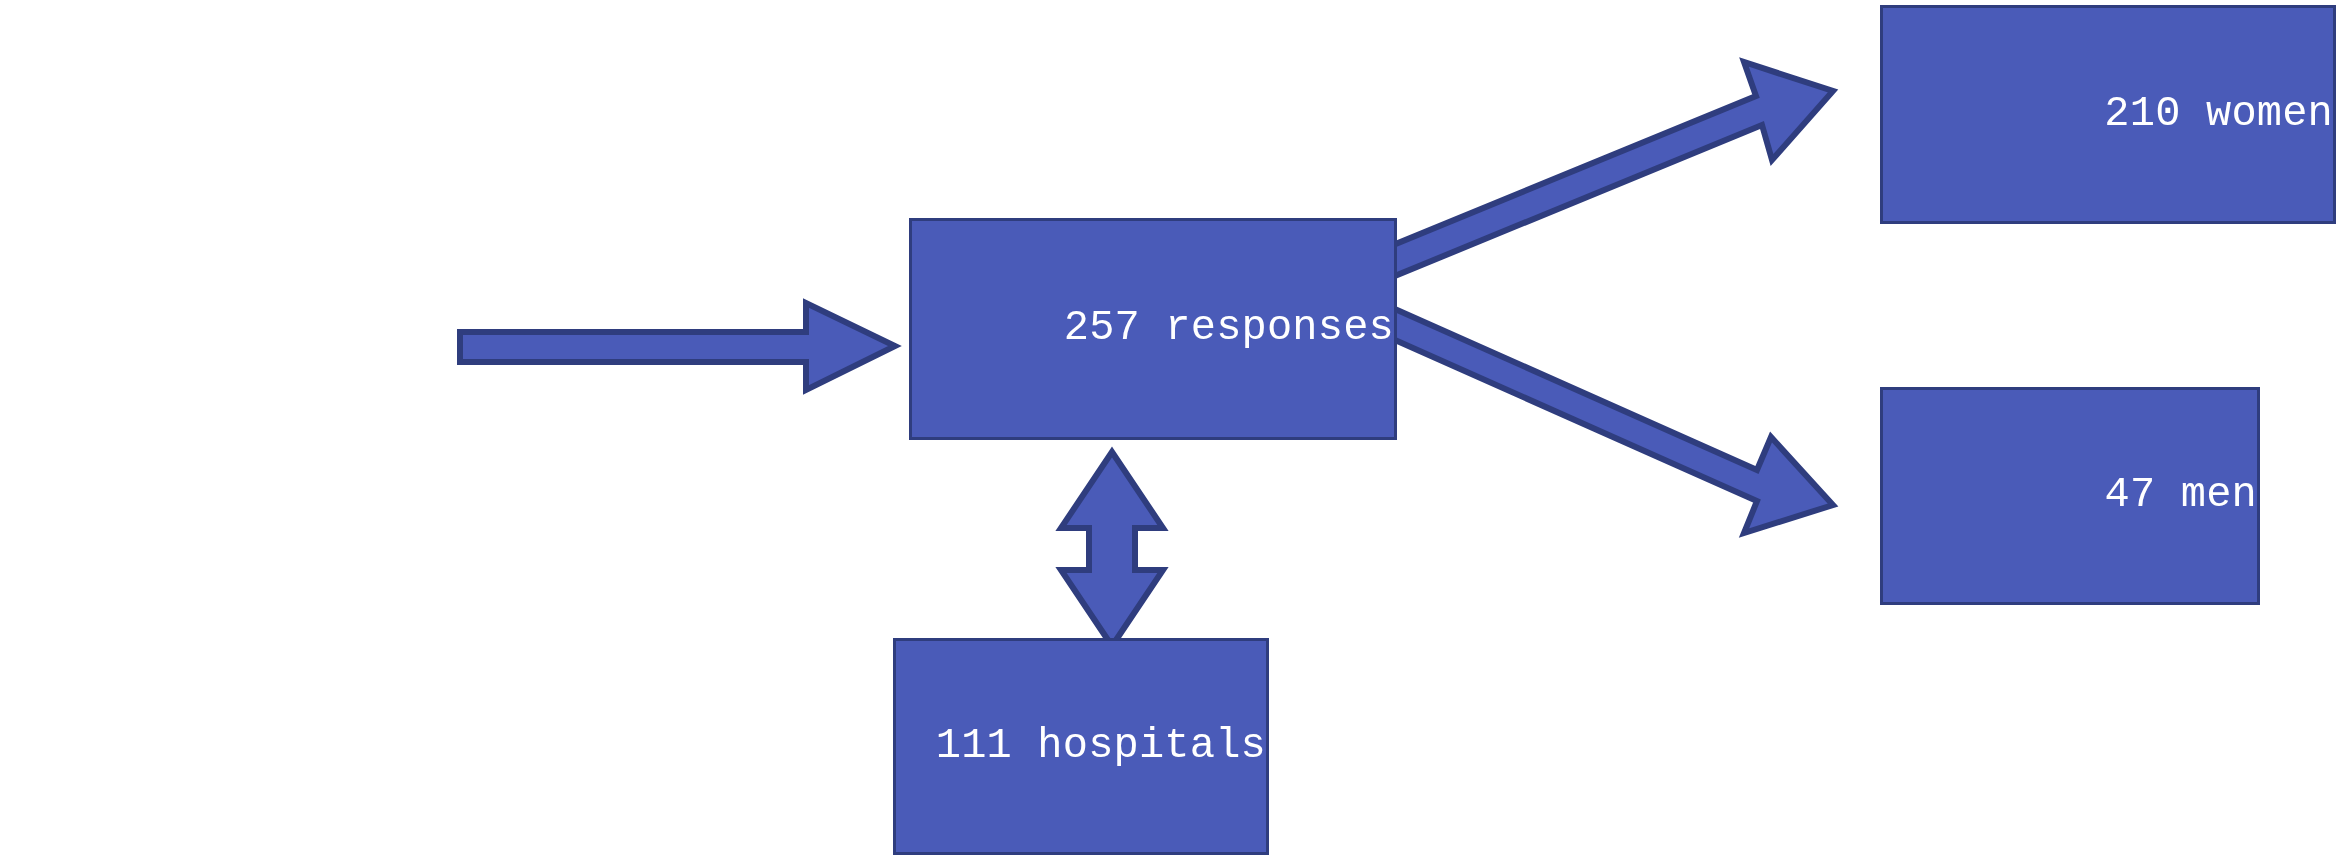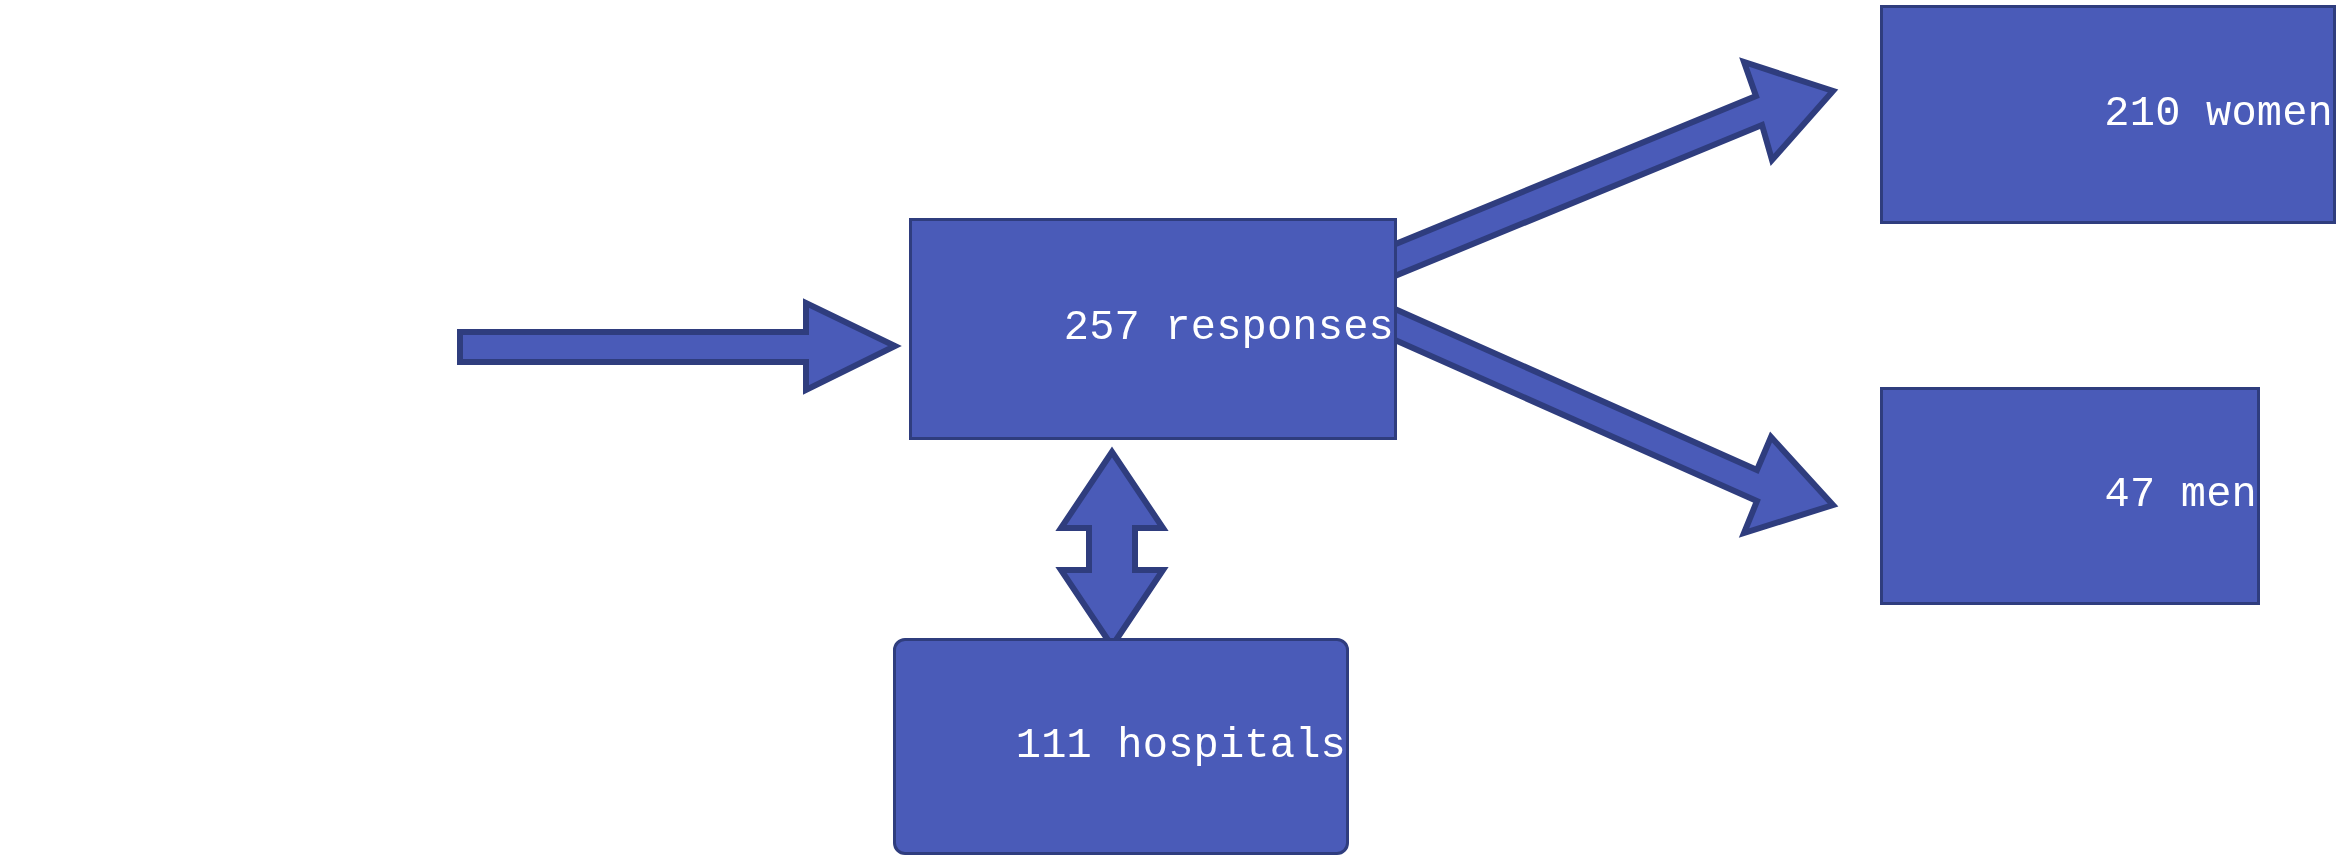--- a/index.html
+++ b/index.html
@@ -30,21 +30,21 @@
     font-family: Liberation Mono, monospace;
     font-size: 42px;
     line-height: 1.22;
     font-weight: 400;
     letter-spacing: 0.2px;
     white-space: pre-line;
     user-select: none;
   }
   #box-invitations { left: 5px;    top: 225px; width: 455px; height: 222px; }
   #box-responses   { left: 893px;  top: 218px; width: 488px; height: 222px; margin-left: 16px; }
-  #box-hospitals   { left: 893px;  top: 638px; width: 456px; height: 217px; border-radius: 12px; }
+  #box-hospitals   { left: 893px;  top: 638px; width: 376px; height: 217px; }
   #box-women       { left: 1880px; top: 5px;   width: 456px; height: 219px; }
   #box-men         { left: 1880px; top: 387px; width: 380px; height: 218px; }
 
   #arrows {
     position: absolute;
     left: 0; top: 0;
     width: 2341px;
     height: 861px;
     pointer-events: none;
   }

